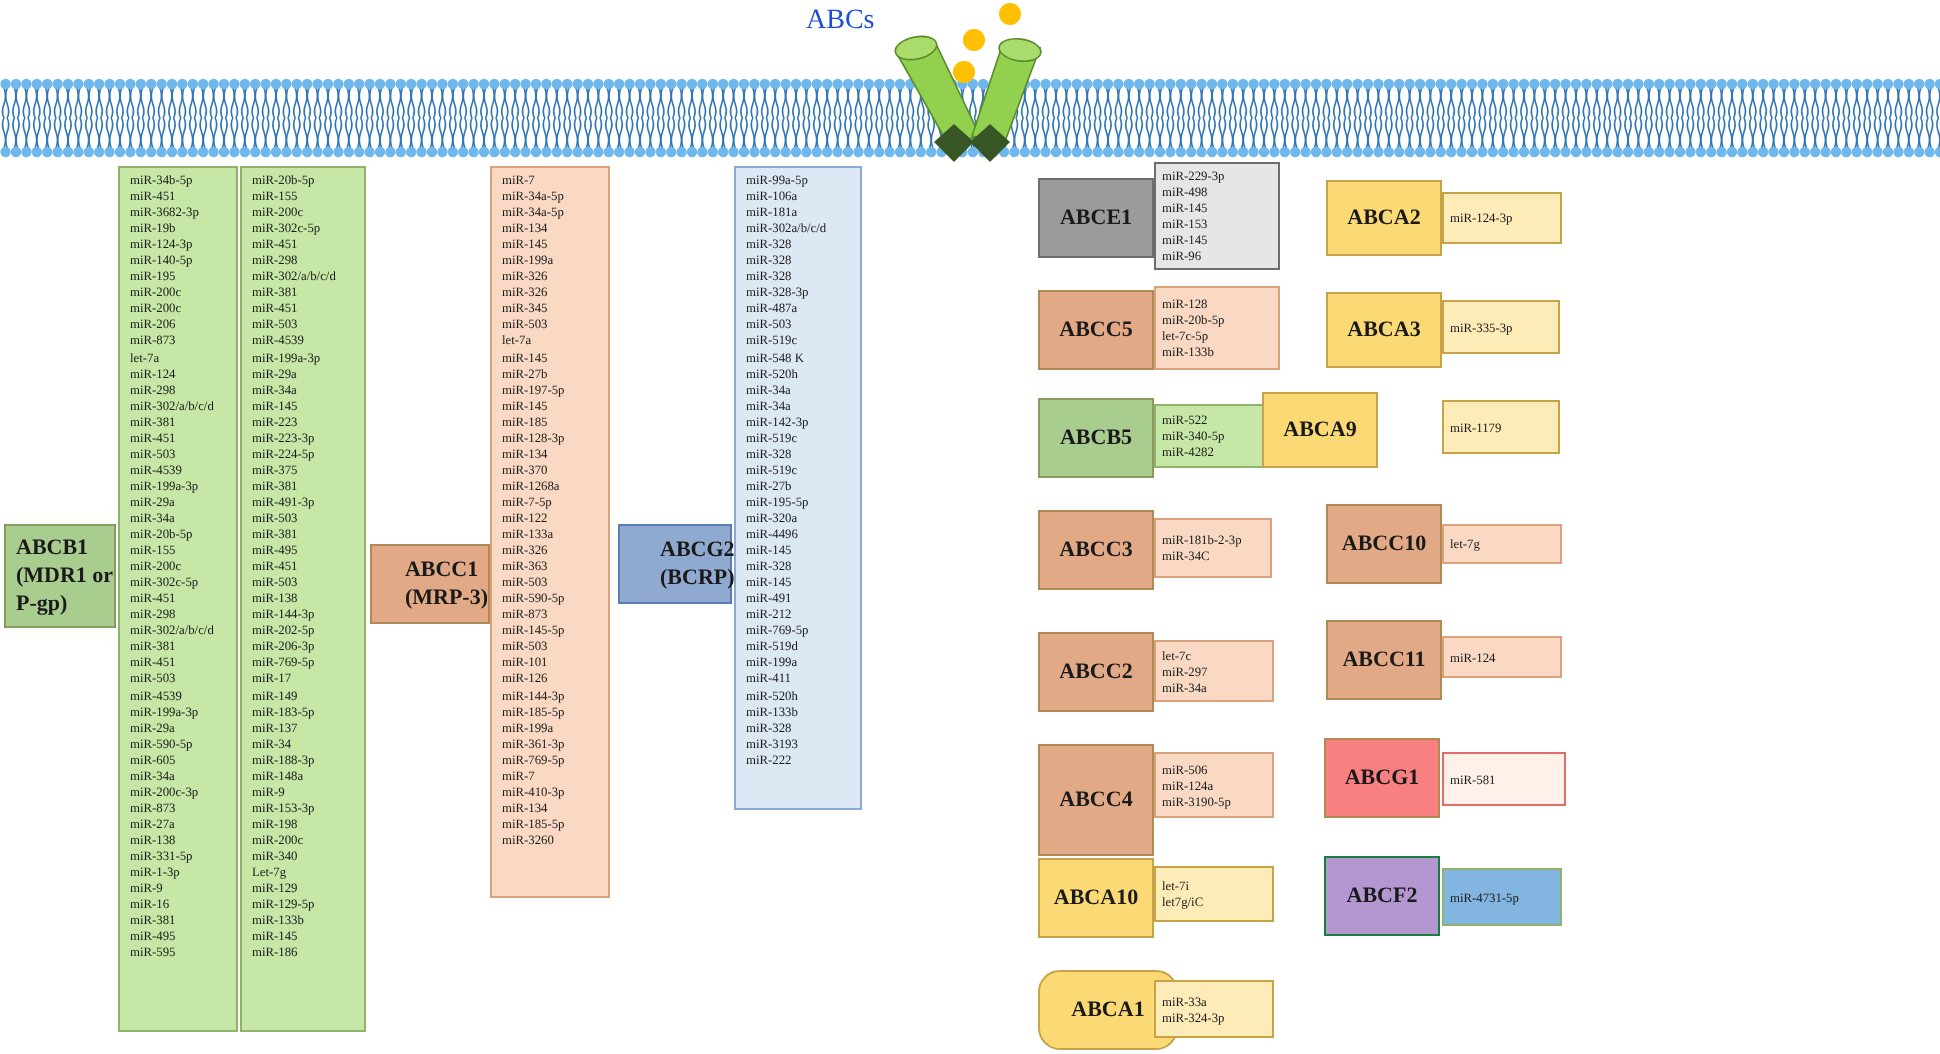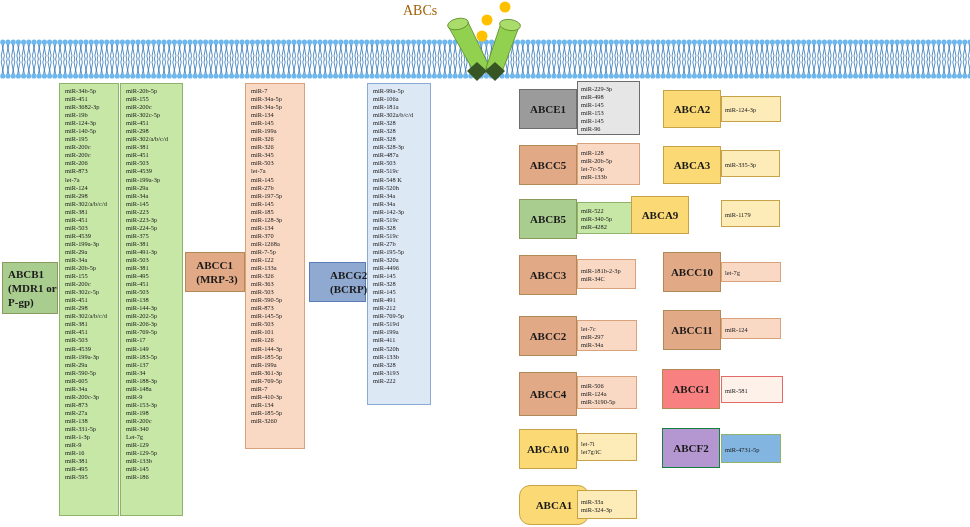--- a/index.html
+++ b/index.html
@@ -1,19 +1,19 @@
 <!DOCTYPE html>
 <html><head>
 <meta charset="utf-8">
 <style>
   html,body{margin:0;padding:0;background:#ffffff;}
   body{width:970px;height:527px;position:relative;overflow:hidden;font-family:"Liberation Serif","DejaVu Serif",serif;color:#1a1a1a;}
   #membrane{position:absolute;left:0;top:38px;width:970px;height:42px;}
   #transporter{position:absolute;left:440px;top:0;width:90px;height:85px;}
-  .title{position:absolute;left:403px;top:3px;font-size:14px;color:#a16207;}
+  .title{position:absolute;left:403px;top:3px;font-size:14px;color:#1d4ed8;}
   .box{position:absolute;box-sizing:border-box;}
   .list{font-size:6.4px;line-height:8.05px;padding:3px 0 0 5px;white-space:nowrap;}
   .label{display:flex;align-items:center;justify-content:center;font-weight:bold;font-size:11px;line-height:14px;text-align:left;}
   .label span{display:block;}
   .smalllist{font-size:6.4px;line-height:8px;padding:2px 0 0 3px;white-space:nowrap;display:flex;flex-direction:column;justify-content:center;}
   .green-l{background:#a9cc8f;border:1px solid #8a9a5b;}
   .green-list{background:#c6e7a6;border:1px solid #8fb36a;}
   .orange-l{background:#e2a987;border:1px solid #b08a55;}
   .orange-list{background:#f9d9c4;border:1px solid #d9a27d;}
   .blue-l{background:#8fa9d0;border:1px solid #5b7db5;}
@@ -1276,21 +1276,21 @@
     <div>miR-200c</div>
     <div>miR-340</div>
     <div>Let-7g</div>
     <div>miR-129</div>
     <div>miR-129-5p</div>
     <div>miR-133b</div>
     <div>miR-145</div>
     <div>miR-186</div>
   </div>
 
-<div class="box orange-l label" style="left:185px;top:252px;width:60px;height:40px;justify-content:center;padding-left:4px;">
+<div class="box orange-l label" style="left:185px;top:272px;width:60px;height:40px;justify-content:flex-end;padding-left:4px;">
   <div>
     <span>ABCC1</span>
     <span>(MRP-3)</span>
   </div>
 </div>
 <div class="box orange-list list" id="abcc1-list" style="left:245px;top:83px;width:60px;height:366px;">
     <div>miR-7</div>
     <div>miR-34a-5p</div>
     <div>miR-34a-5p</div>
     <div>miR-134</div>
@@ -1407,21 +1407,21 @@
     <div class="box smalllist orange-list" style="left: 577px; top: 259px; width: 59px; height: 30px;">
       <div>miR-181b-2-3p</div>
       <div>miR-34C</div>
     </div>
     <div class="box label orange-l" style="left: 519px; top: 316px; width: 58px; height: 40px;">ABCC2</div>
     <div class="box smalllist orange-list" style="left: 577px; top: 320px; width: 60px; height: 31px;">
       <div>let-7c</div>
       <div>miR-297</div>
       <div>miR-34a</div>
     </div>
-    <div class="box label orange-l" style="left: 519px; top: 372px; width: 58px; height: 44px;">ABCC4</div>
+    <div class="box label orange-l" style="left: 519px; top: 372px; width: 58px; height: 56px;">ABCC4</div>
     <div class="box smalllist orange-list" style="left: 577px; top: 376px; width: 60px; height: 33px;">
       <div>miR-506</div>
       <div>miR-124a</div>
       <div>miR-3190-5p</div>
     </div>
     <div class="box label yellow-l" style="left: 519px; top: 429px; width: 58px; height: 40px;">ABCA10</div>
     <div class="box smalllist yellow-list" style="left: 577px; top: 433px; width: 60px; height: 28px;">
       <div>let-7i</div>
       <div>let7g/iC</div>
     </div>

